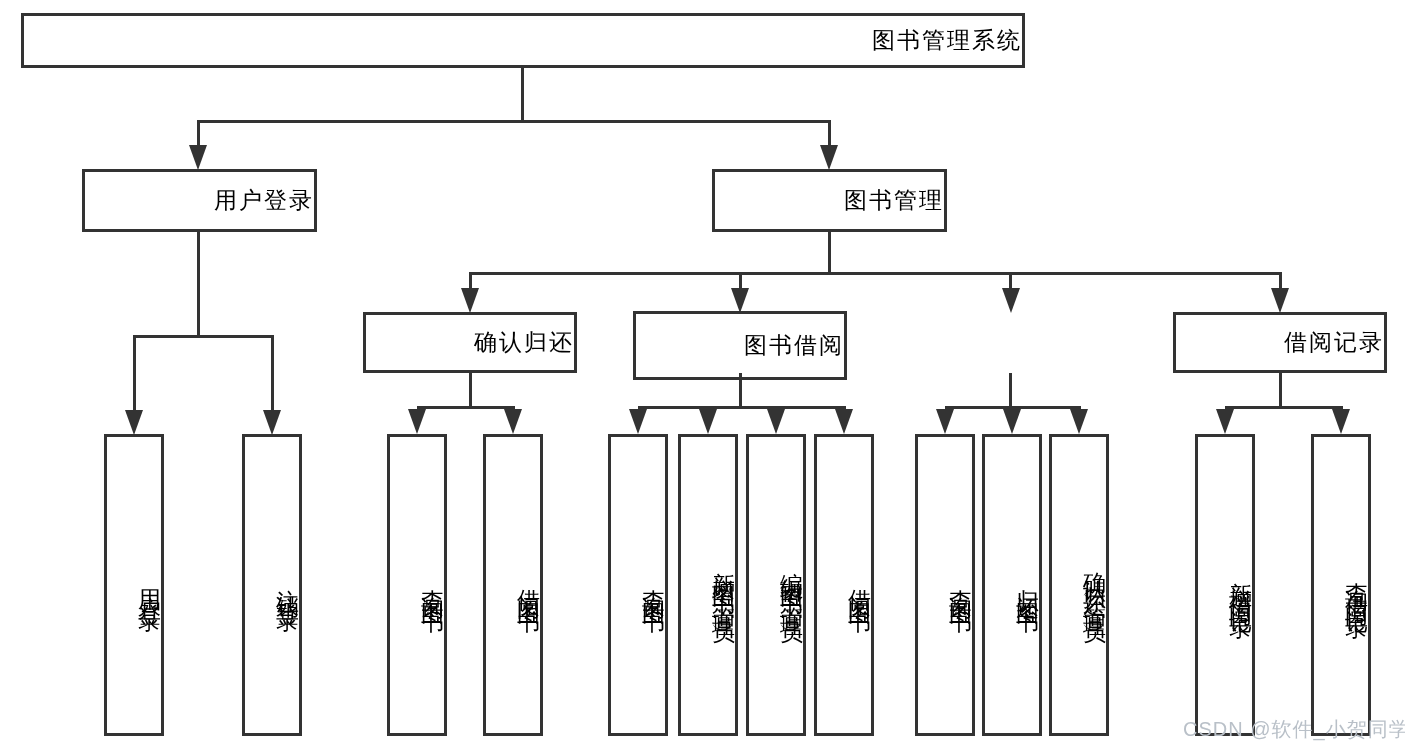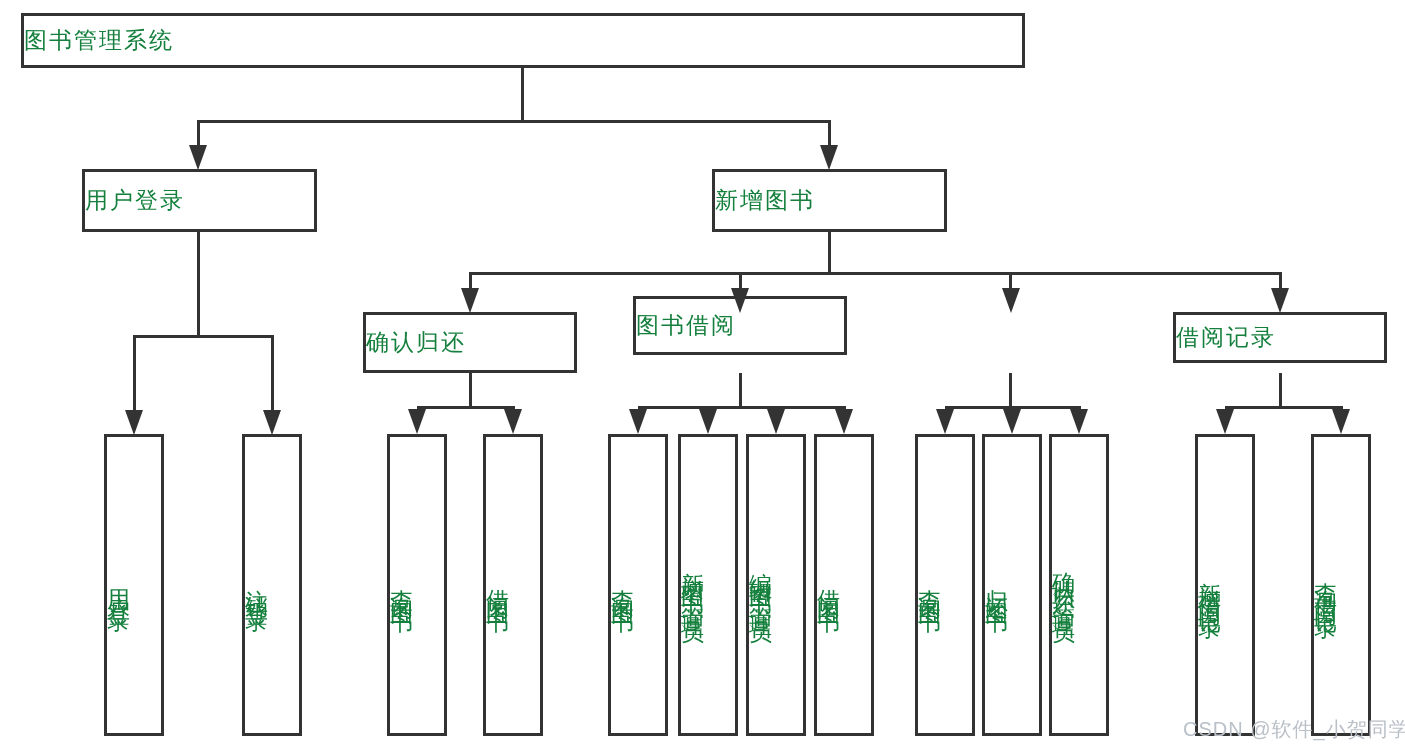--- a/index.html
+++ b/index.html
@@ -2,22 +2,22 @@
 <html><head>
 <meta charset="utf-8">
 <style>
   html,body{margin:0;padding:0;background:#ffffff;}
   .stage{
     position:relative;width:1405px;height:747px;background:#ffffff;
     font-family:"Liberation Sans",sans-serif;overflow:hidden;
   }
   .node{
     position:absolute;box-sizing:border-box;border:3px solid #333333;
-    background:#ffffff;display:flex;align-items:center;justify-content:flex-start;
-    color:#15803d;
+    background:#ffffff;display:flex;align-items:center;justify-content:flex-end;
+    color:#000000;
   }
   .node.h span{font-size:23px;letter-spacing:2px;white-space:nowrap;}
   .node.leaf{width:60px;height:302px;top:434px;}
   .node.leaf span{
     writing-mode:vertical-rl;text-orientation:mixed;
     font-size:23px;letter-spacing:7px;line-height:1;white-space:nowrap;
   }
   .vl{position:absolute;width:3px;background:#333333;}
   .hl{position:absolute;height:3px;background:#333333;}
   .ar{
@@ -37,33 +37,33 @@
 
   <div class="node h" style="left:21px;top:13px;width:1004px;height:55px">
     <span>图书管理系统</span>
   </div>
 
   <div class="node h" style="left:82px;top:169px;width:235px;height:63px">
     <span>用户登录</span>
   </div>
 
   <div class="node h" style="left:712px;top:169px;width:235px;height:63px">
-    <span>新增图书</span>
+    <span>图书管理</span>
   </div>
 
   <div class="node h" style="left:363px;top:312px;width:214px;height:61px">
     <span>确认归还</span>
   </div>
 
-  <div class="node h" style="left:633px;top:296px;width:214px;height:59px">
+  <div class="node h" style="left:633px;top:311px;width:214px;height:69px">
     <span>图书借阅</span>
   </div>
 
 
-  <div class="node h" style="left:1173px;top:312px;width:214px;height:51px">
+  <div class="node h" style="left:1173px;top:312px;width:214px;height:61px">
     <span>借阅记录</span>
   </div>
 
   <div class="node leaf" style="left:104px">
     <span>用户登录</span>
   </div>
   <div class="node leaf" style="left:242px">
     <span>注销登录</span>
   </div>
 

